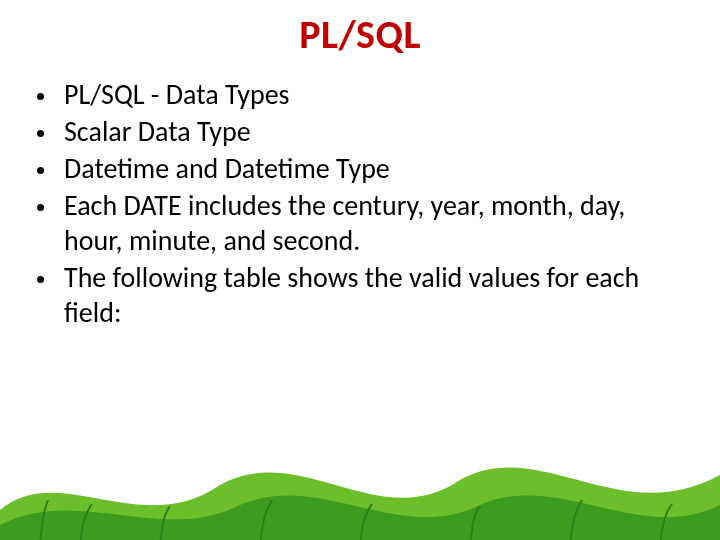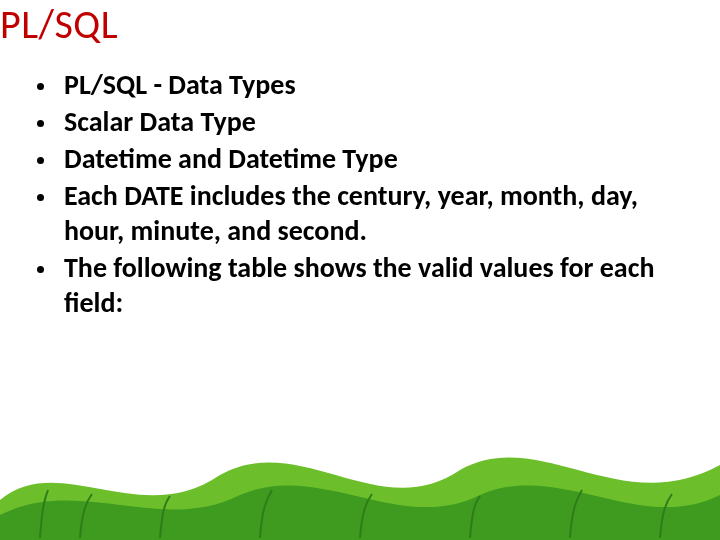--- a/index.html
+++ b/index.html
@@ -1,21 +1,21 @@
 <!DOCTYPE html>
 <html><head>
 <meta charset="utf-8">
 <style>
   html,body{margin:0;padding:0;width:720px;height:540px;font-family:Calibri,Arial,sans-serif;background:#fff;overflow:hidden}
   .slide{position:relative;width:720px;height:540px;background:#fff}
-  .title{color:#c00000;font-weight:400;font-size:40px;letter-spacing:.5px}
+  .title{color:#c00000;font-weight:700;font-size:40px;text-align:center;margin-top:10px;letter-spacing:.5px}
   ul.body{list-style:disc;margin:18px 40px 0 58px;padding:0;color:#000;font-size:28px;line-height:1.25}
   ul.body li{margin:0 0 2px 0;padding-left:6px}
   ul.body li::marker{font-size:22px}
-  .b{font-weight:700}
+  .b{font-weight:400}
   
   .grass{position:absolute;left:0;right:0;bottom:0;height:120px;pointer-events:none}
 </style>
 </head>
 <body>
 
 <div class="slide">
   <div class="title">PL/SQL</div>
   <ul class="body">
     <li class="b">PL/SQL - Data Types</li>

